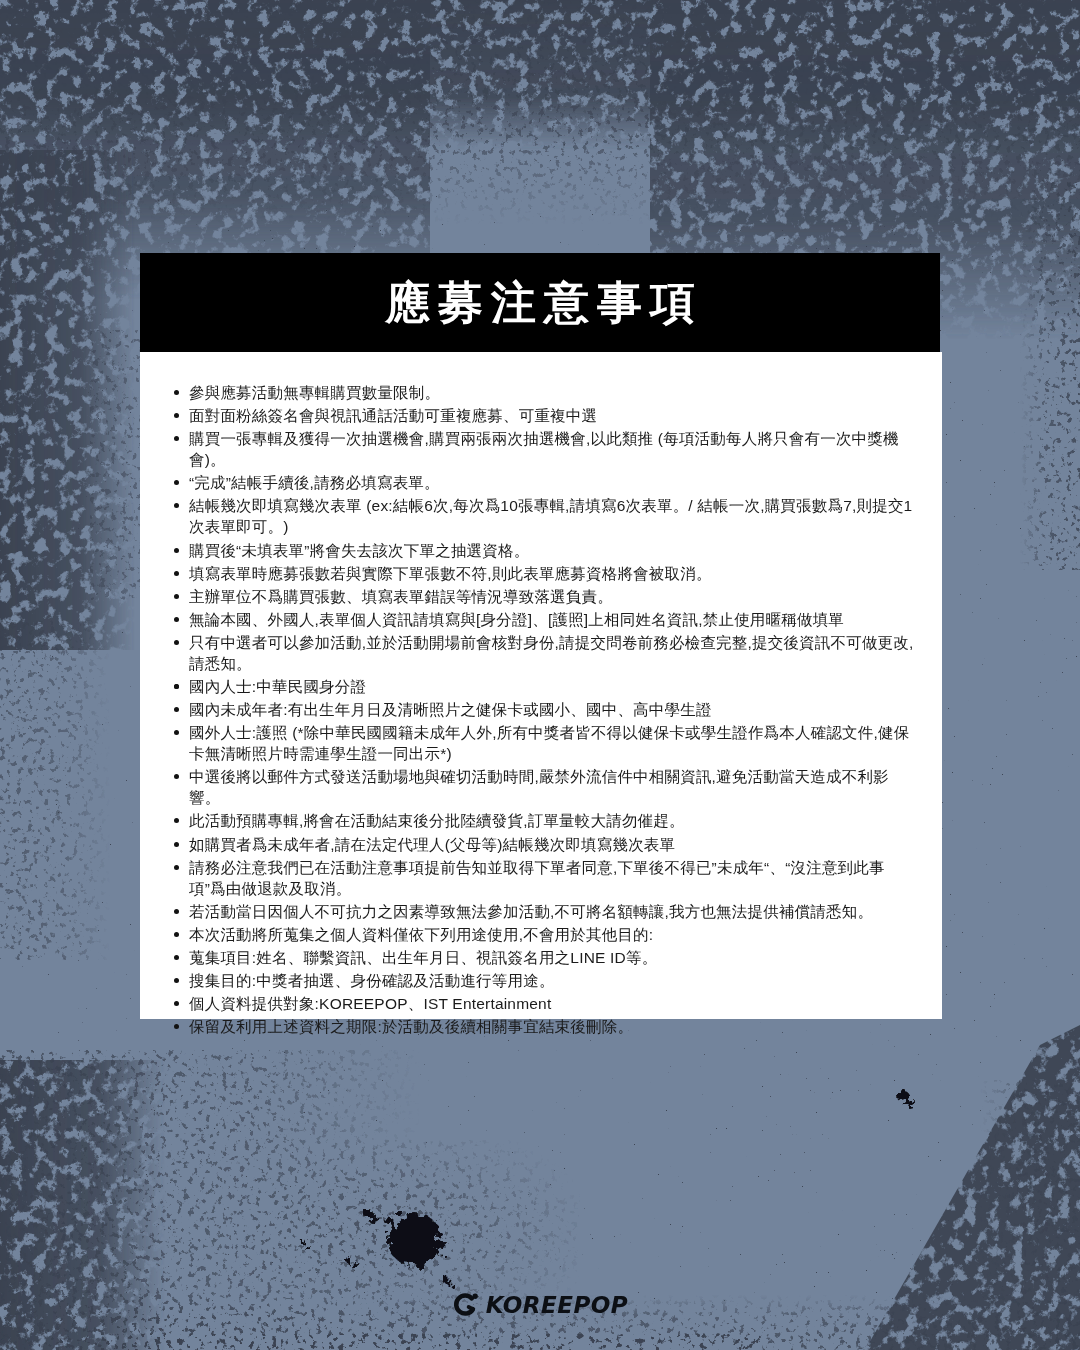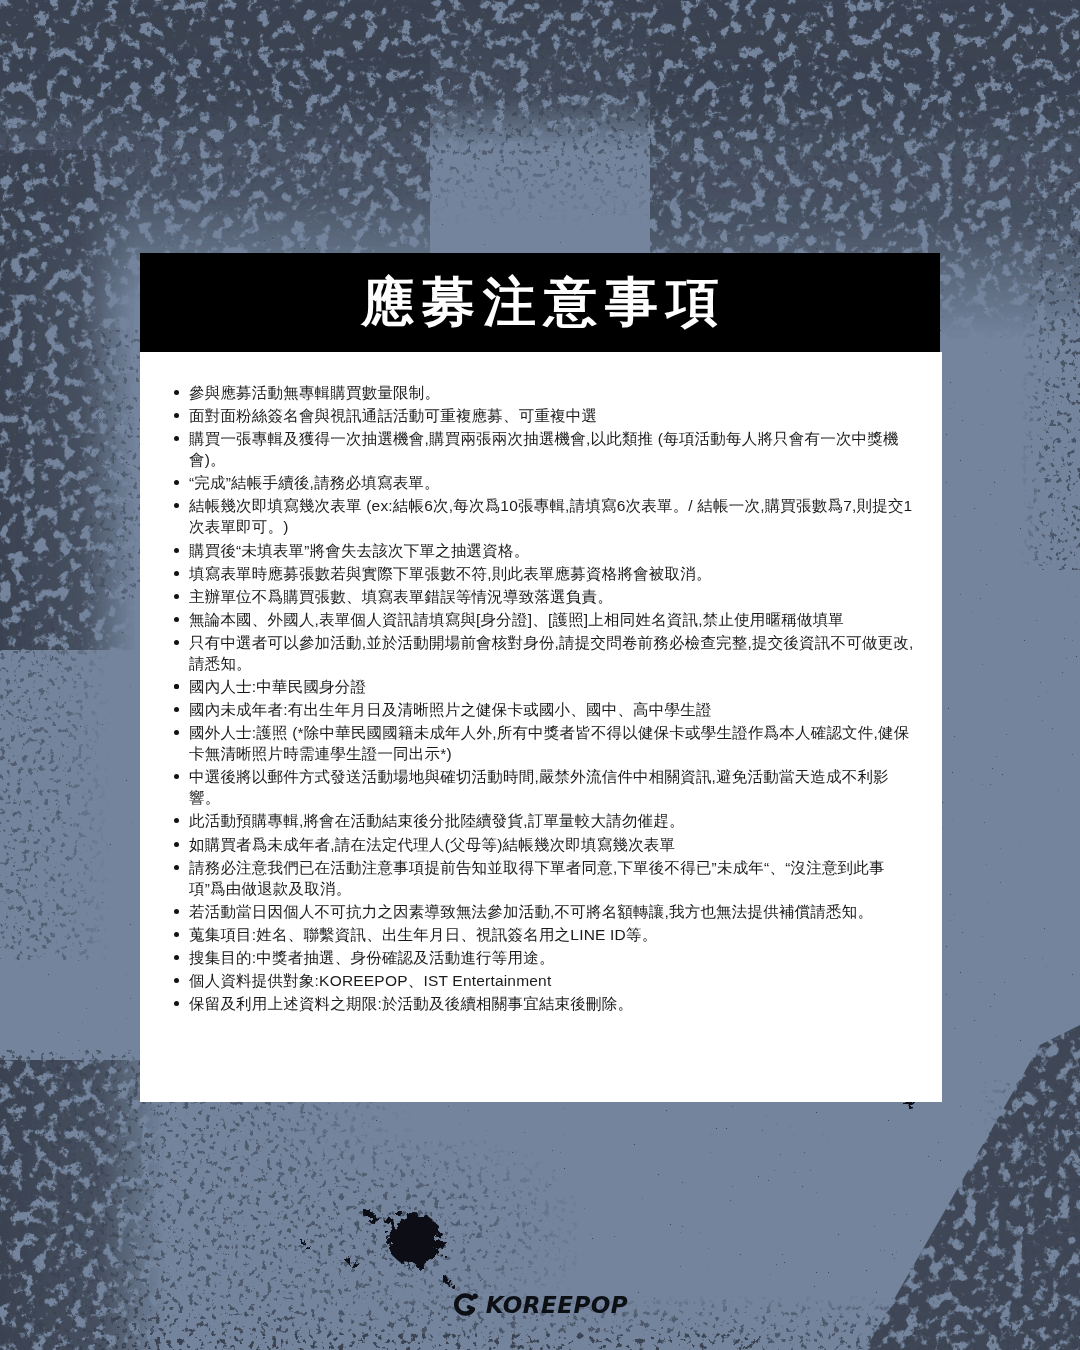--- a/index.html
+++ b/index.html
@@ -7,26 +7,26 @@
     width:1080px;height:1350px;position:relative;overflow:hidden;
     background:#73849c;
     font-family:"Liberation Sans",sans-serif;
   }
   .texture{position:absolute;left:0;top:0;z-index:0}
   .banner{
     position:absolute;left:140px;top:253px;width:800px;height:99px;
     background:#000;z-index:2;display:flex;align-items:center;justify-content:center;
   }
   .title{
-    margin:16px;color:#fff;font-size:53px;font-weight:900;letter-spacing:8px;
+    margin:16px;color:#fff;font-size:45px;font-weight:900;letter-spacing:8px;
     text-indent:8px;white-space:nowrap;
     font-family:"DejaVu Sans",sans-serif;
   }
   .card{
-    position:absolute;left:140px;top:352px;width:802px;height:750px;
+    position:absolute;left:140px;top:352px;width:802px;height:667px;
     background:#ffffff;z-index:1;box-sizing:border-box;
     padding:30px 26px 0 30px;
   }
   .notice-list{list-style:none;margin:0;padding:0}
   .notice-item{
     position:relative;padding-left:19px;margin-bottom:2px;
     font-size:15.5px;line-height:1.36;color:#1b1b1b;letter-spacing:.2px;
     font-family:"Liberation Sans",sans-serif;
   }
   .dot{
@@ -199,20 +199,24 @@
       <li class="notice-item">
       <span class="dot"></span>
       <span>請務必注意我們已在活動注意事項提前告知並取得下單者同意,下單後不得已”未成年“、“沒注意到此事項”爲由做退款及取消。</span>
     </li>
       <li class="notice-item">
       <span class="dot"></span>
       <span>若活動當日因個人不可抗力之因素導致無法參加活動,不可將名額轉讓,我方也無法提供補償請悉知。</span>
     </li>
       <li class="notice-item">
       <span class="dot"></span>
+      <span>本次活動將所蒐集之個人資料僅依下列用途使用,不會用於其他目的:</span>
+    </li>
+      <li class="notice-item">
+      <span class="dot"></span>
       <span>蒐集項目:姓名、聯繫資訊、出生年月日、視訊簽名用之LINE ID等。</span>
     </li>
       <li class="notice-item">
       <span class="dot"></span>
       <span>搜集目的:中獎者抽選、身份確認及活動進行等用途。</span>
     </li>
       <li class="notice-item">
       <span class="dot"></span>
       <span>個人資料提供對象:KOREEPOP、IST Entertainment</span>
     </li>

